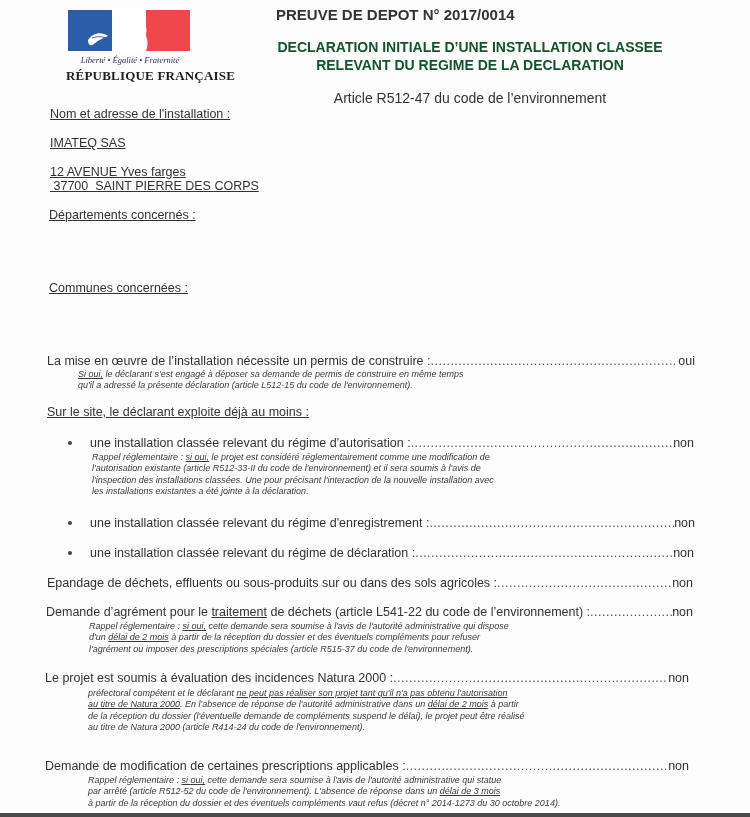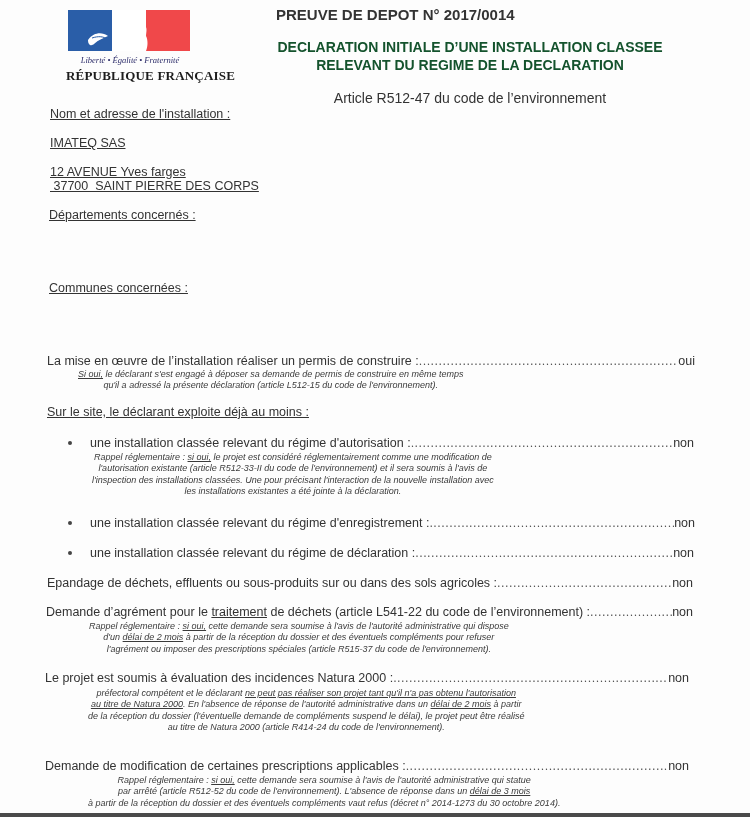--- a/index.html
+++ b/index.html
@@ -18,21 +18,21 @@
       font-family: "Liberation Serif", serif; font-style: italic; font-size: 8.5px; color: #2d2d6a; white-space: nowrap; }
     .logo .rf { position: absolute; left: 0; top: 58px; width: 128px; text-align: center;
       font-family: "Liberation Serif", serif; font-size: 13px; font-weight: bold; color: #1d1d1d; letter-spacing: 0.2px; white-space: nowrap; }
 
     
     .h-depot { position: absolute; left: 276px; top: 6px; font-size: 15px; font-weight: bold; color: #333; white-space: nowrap; }
     .h-title { position: absolute; left: 256px; top: 38px; width: 428px; text-align: center; font-size: 14px; font-weight: bold; color: #14532d; line-height: 18px; }
     .h-article { position: absolute; left: 256px; top: 90px; width: 428px; text-align: center; font-size: 14px; color: #333; }
 
     .txt { position: absolute; font-size: 12.5px; color: #333; white-space: nowrap; text-decoration: underline; }
-    .note { position: absolute; font-size: 9px; font-style: italic; color: #3a3a3a; line-height: 11.3px; white-space: nowrap; text-align: center; }
+    .note { position: absolute; font-size: 9px; font-style: italic; color: #3a3a3a; line-height: 11.3px; white-space: nowrap; }
     .note u { text-decoration: underline; }
 
     .row { position: absolute; font-size: 12.5px; color: #333; white-space: nowrap; display: flex; align-items: baseline; }
     .row .lbl { flex: none; }
     .row .dots { flex: 1; overflow: hidden; letter-spacing: 0.5px; color: #555; }
     .row .dots::before { content: "..............................................................................................................................................................................................................................................."; }
     .row .ans { flex: none; }
 
     .bullet { position: absolute; width: 4px; height: 4px; border-radius: 50%; background: #444; }
 
@@ -67,21 +67,21 @@
   <div class="h-article">Article R512-47 du code de l’environnement</div>
 
   <div class="txt" style="left:50px;top:107px">Nom et adresse de l'installation :</div>
   <div class="txt" style="left:50px;top:136px">IMATEQ SAS</div>
   <div class="txt" style="left:50px;top:165px">12 AVENUE Yves farges</div>
   <div class="txt" style="left:50px;top:179px;white-space:pre"> 37700  SAINT PIERRE DES CORPS</div>
   <div class="txt" style="left:49px;top:208px">Départements concernés :</div>
   <div class="txt" style="left:49px;top:281px">Communes concernées :</div>
 
   <div class="row" style="left:47px;top:354px;width:648px">
-    <span class="lbl">La mise en œuvre de l’installation réaliser un permis de construire :</span>
+    <span class="lbl">La mise en œuvre de l’installation nécessite un permis de construire :</span>
     <span class="dots"></span>
     <span class="ans">oui</span>
   </div>
   <div class="note" style="left:78px;top:369px">
     <div><u>Si oui,</u><span> le déclarant s'est engagé à déposer sa demande de permis de construire en même temps</span></div>
     <div>qu'il a adressé la présente déclaration (article L512-15 du code de l'environnement).</div>
   </div>
 
   <div class="txt" style="left:47px;top:405px">Sur le site, le déclarant exploite déjà au moins :</div>
 

